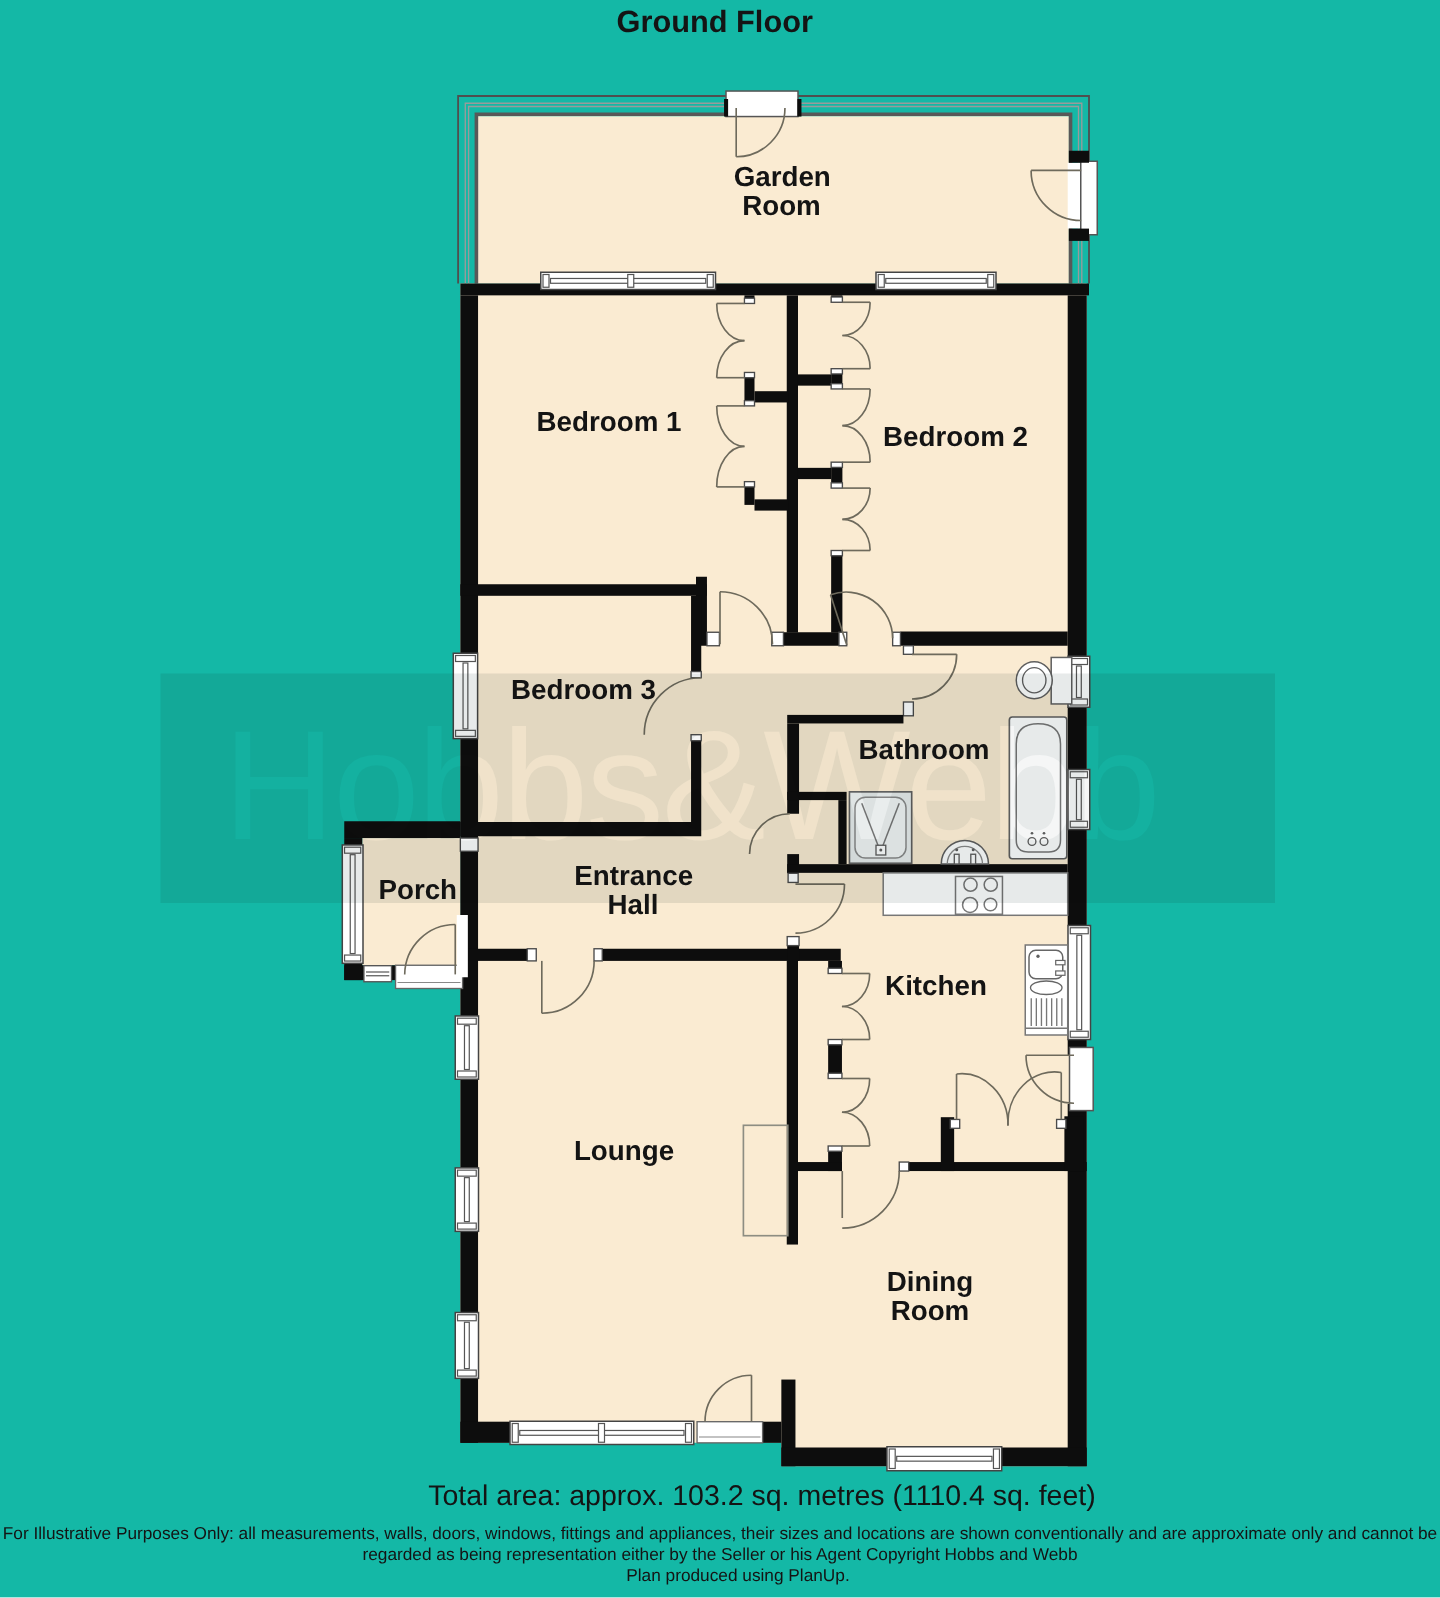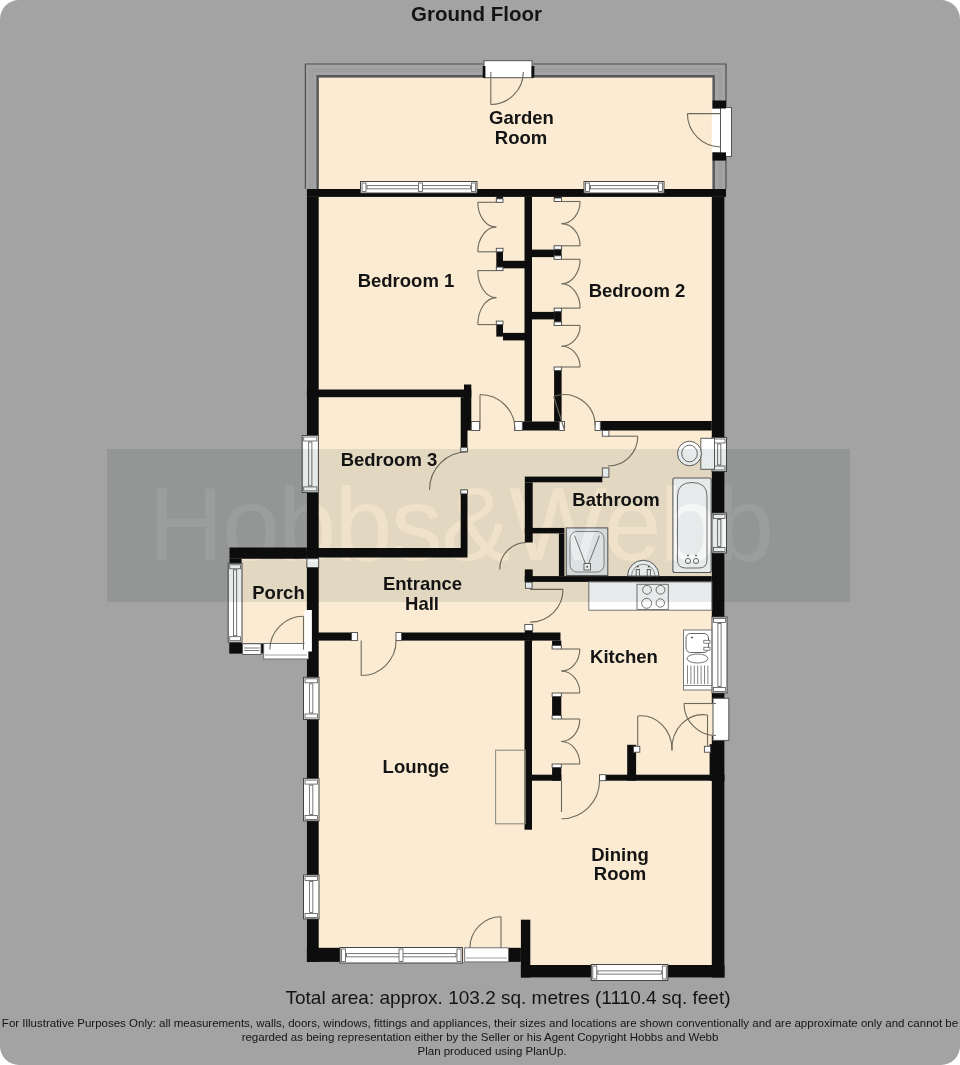--- a/index.html
+++ b/index.html
@@ -1,16 +1,16 @@
 <!DOCTYPE html>
 <html><head>
 <meta charset="utf-8">
 <style>
 html,body{margin:0;padding:0;background:#ffffff;}
-#page{position:relative;width:960px;height:1065px;overflow:hidden;background:#a3a3a3;font-family:"Liberation Sans",sans-serif;border-radius:19px;}
+#page{position:relative;width:960px;height:1065px;overflow:hidden;background:#14b8a6;font-family:"Liberation Sans",sans-serif;}
 #wm{position:absolute;left:107px;top:449px;width:743px;height:153px;background:#e7eaea;mix-blend-mode:multiply;}
 #wm span{position:absolute;left:41.5px;top:-21.5px;font-family:"Liberation Sans",sans-serif;font-weight:normal;font-size:104px;line-height:193px;letter-spacing:-1.6px;color:#f5f6f6;white-space:nowrap;}
 .bt{position:absolute;left:0;width:960px;text-align:center;color:#141414;}
 </style>
 </head>
 <body>
 <div id="page">
 
 <svg width="960" height="1065" viewBox="0 0 960 1065" style="position:absolute;left:0;top:0">
 

